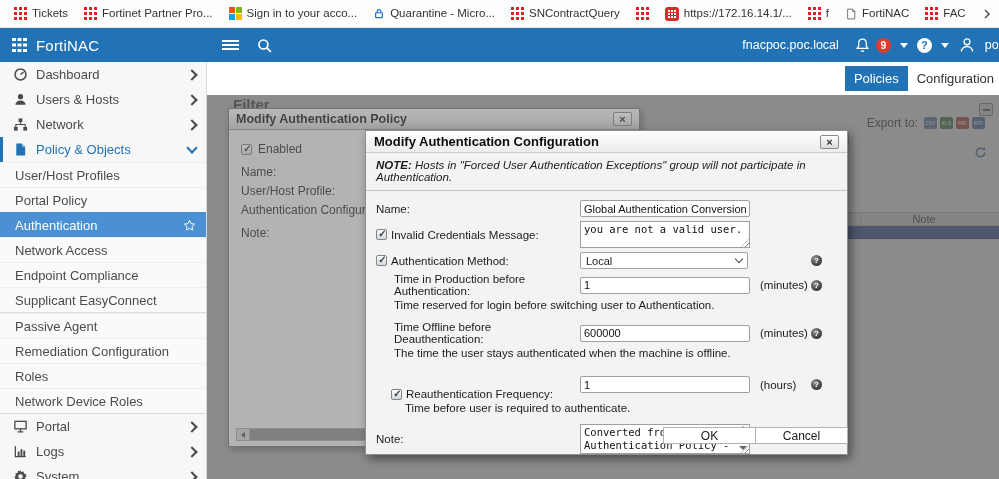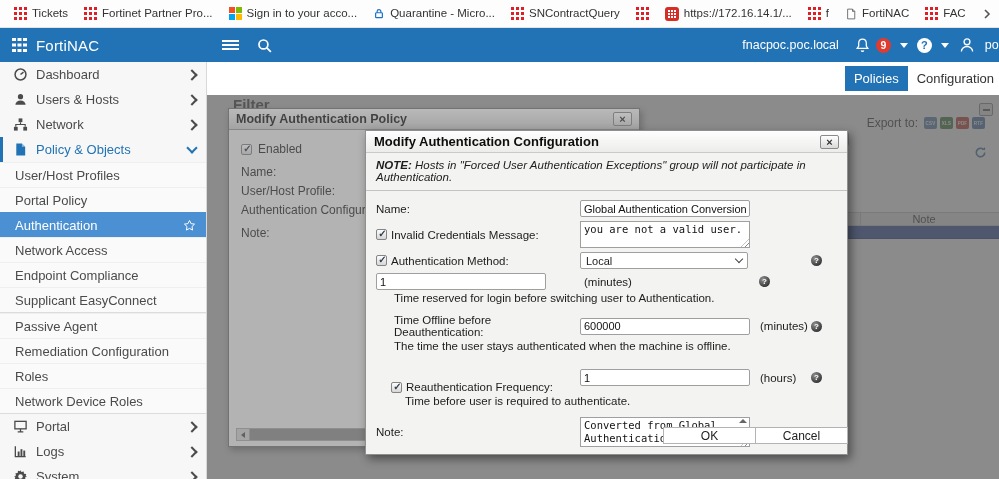--- a/index.html
+++ b/index.html
@@ -518,20 +518,23 @@
                   <span class="sel-val">Local</span>
                   <span class="sel-caret"></span>
                 </div>
               </div>
               <span class="m2-suffix"></span>
               <span class="m2-helpcol">
                 <span class="help-icon"></span>
               </span>
             </div>
             <div class="m2-row">
+              <div class="m2-labelcol" style="padding-left: 18px;">
+                <label class="m2-label">Time in Production before Authentication:</label>
+              </div>
               <div class="m2-ctl">
                 <input class="m2-input" value="1" style="">
               </div>
               <span class="m2-suffix">(minutes)</span>
               <span class="m2-helpcol">
                 <span class="help-icon"></span>
               </span>
             </div>
             <div class="m2-helper" style="padding-left: 18px;">Time reserved for login before switching user to Authentication.</div>
             <div class="m2-row gap">

